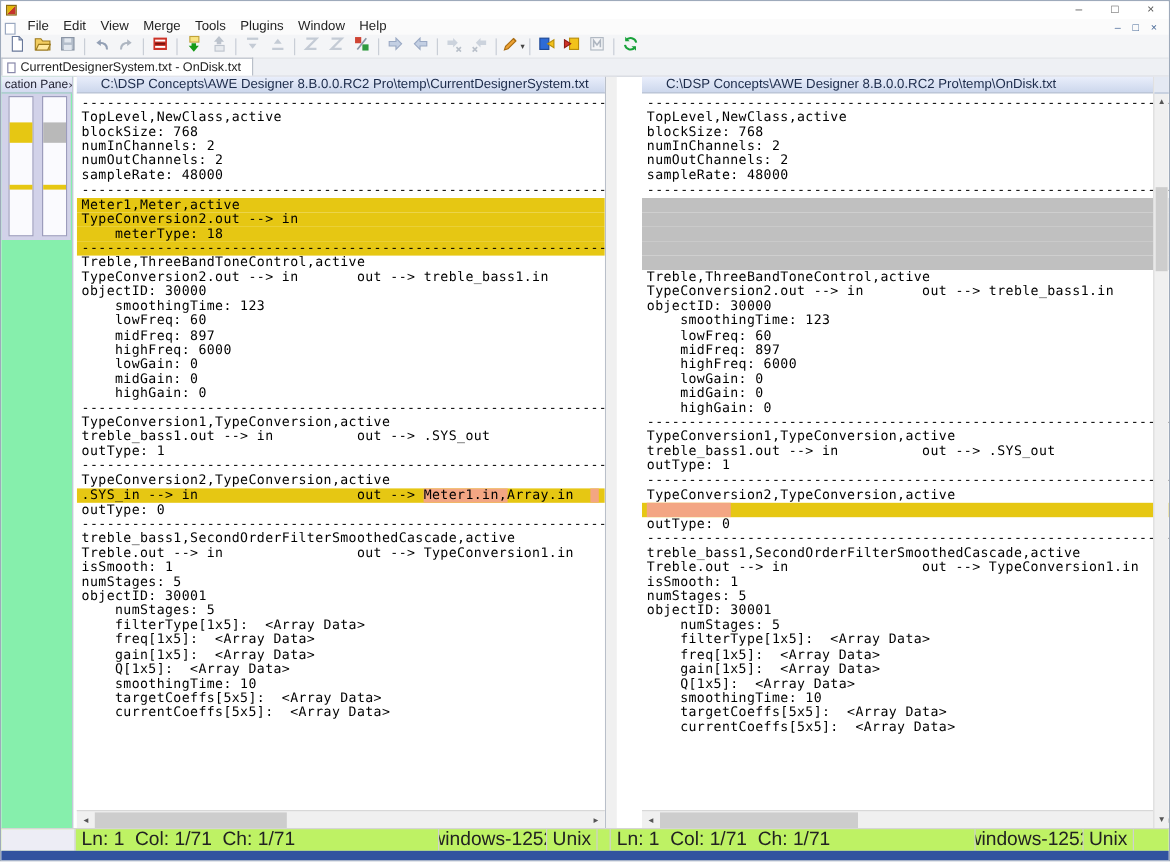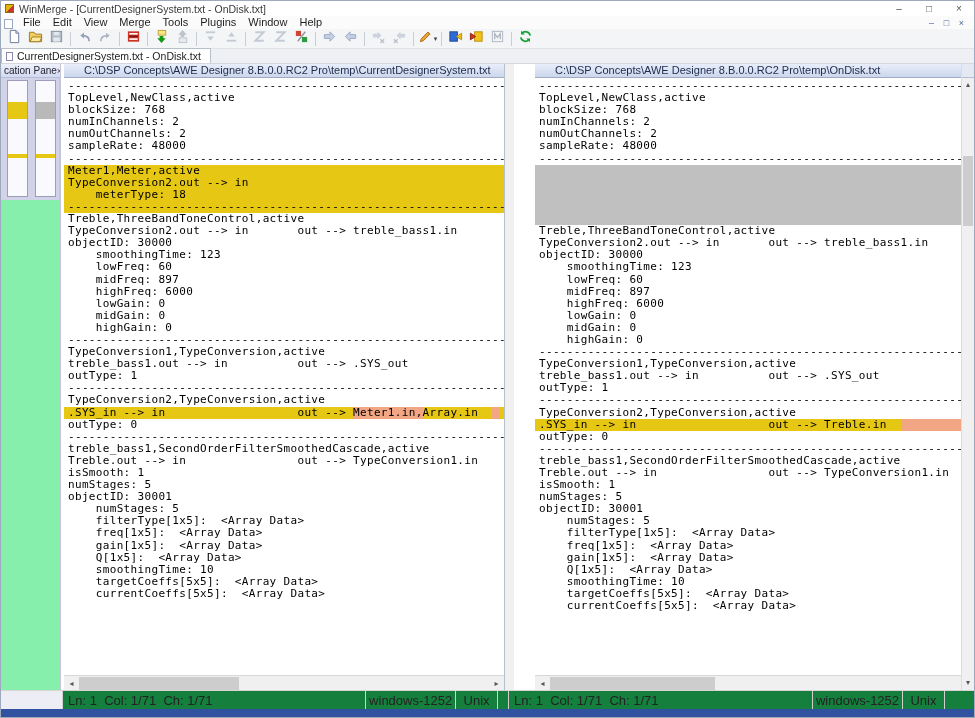--- a/index.html
+++ b/index.html
@@ -55,38 +55,37 @@
   .hs-arrow{position:absolute;top:1px;width:13px;height:13px;color:#555;font-size:8px;text-align:center;line-height:13px}
   .hs-arrow.left{left:1px}.hs-arrow.right{right:1px}
   .hs-thumb{position:absolute;top:1px;height:13px;background:#cdcdcd}
   .vscroll{position:absolute;right:0;top:63px;width:13px;bottom:27px;background:#f0f0f0;border-left:1px solid #dcdcdc}
   .vs-corner{height:14px;background:#e4e9f3;border-bottom:1px solid #b5c0d5}
   .vs-arrow{height:13px;color:#555;font-size:8px;text-align:center;line-height:13px}
   .vs-arrow.down{position:absolute;bottom:1px;left:0;right:0}
   .vs-thumb{position:absolute;left:1px;right:1px;top:92px;height:70px;background:#cdcdcd}
 
   
-  .statusbar{position:absolute;left:0;bottom:8px;right:0;height:19px;background:#15803d;border-top:1px solid #d5d5d5;display:flex;font-size:13px;color:#222}
+  .statusbar{position:absolute;left:0;bottom:8px;right:0;height:19px;background:#bef264;border-top:1px solid #d5d5d5;display:flex;font-size:16px;color:#222}
   .status-spacer{width:62px;background:#ededf5;border-right:1px solid #d0d0d0}
   .status-section{display:flex}
   .status-cell{border-right:1px solid #d0d0d0;display:flex;align-items:center;padding:0 5px;white-space:pre;overflow:hidden}
   .cell-pos{width:304px}
   .cell-enc{width:90px;justify-content:center}
   .cell-eol{width:42px;justify-content:center}
   .cell-tail{width:10px}
   .taskbar{position:absolute;left:0;bottom:0;right:0;height:8px;background:#31539f}
 </style>
 </head>
 <body>
 
 <div id="screen">
 
   <div class="titlebar">
     <span class="app-icon"></span>
-    <span>WinMerge - [CurrentDesignerSystem.txt - OnDisk.txt]</span>
     <span class="win-controls">
       <span class="win-btn">–</span>
       <span class="win-btn">□</span>
       <span class="win-btn">×</span>
     </span>
   </div>
 
   <div class="menubar">
     <span class="child-icon"></span>
     <span id="menu-items"><span class="menu-item">File</span><span class="menu-item">Edit</span><span class="menu-item">View</span><span class="menu-item">Merge</span><span class="menu-item">Tools</span><span class="menu-item">Plugins</span><span class="menu-item">Window</span><span class="menu-item">Help</span></span>
@@ -349,21 +348,21 @@
         <div class="row">    highFreq: 6000</div>
         <div class="row">    lowGain: 0</div>
         <div class="row">    midGain: 0</div>
         <div class="row">    highGain: 0</div>
         <div class="row">-----------------------------------------------------------------------</div>
         <div class="row">TypeConversion1,TypeConversion,active</div>
         <div class="row">treble_bass1.out --&gt; in          out --&gt; .SYS_out</div>
         <div class="row">outType: 1</div>
         <div class="row">-----------------------------------------------------------------------</div>
         <div class="row">TypeConversion2,TypeConversion,active</div>
-        <div class="row diff"><span>.SYS_in --&gt; in                   out --&gt; Treble.in  </span><span class="w">          </span></div>
+        <div class="row diff"><span class="w">          </span></div>
         <div class="row">outType: 0</div>
         <div class="row">-----------------------------------------------------------------------</div>
         <div class="row">treble_bass1,SecondOrderFilterSmoothedCascade,active</div>
         <div class="row">Treble.out --&gt; in                out --&gt; TypeConversion1.in</div>
         <div class="row">isSmooth: 1</div>
         <div class="row">numStages: 5</div>
         <div class="row">objectID: 30001</div>
         <div class="row">    numStages: 5</div>
         <div class="row">    filterType[1x5]:  &lt;Array Data&gt;</div>
         <div class="row">    freq[1x5]:  &lt;Array Data&gt;</div>

